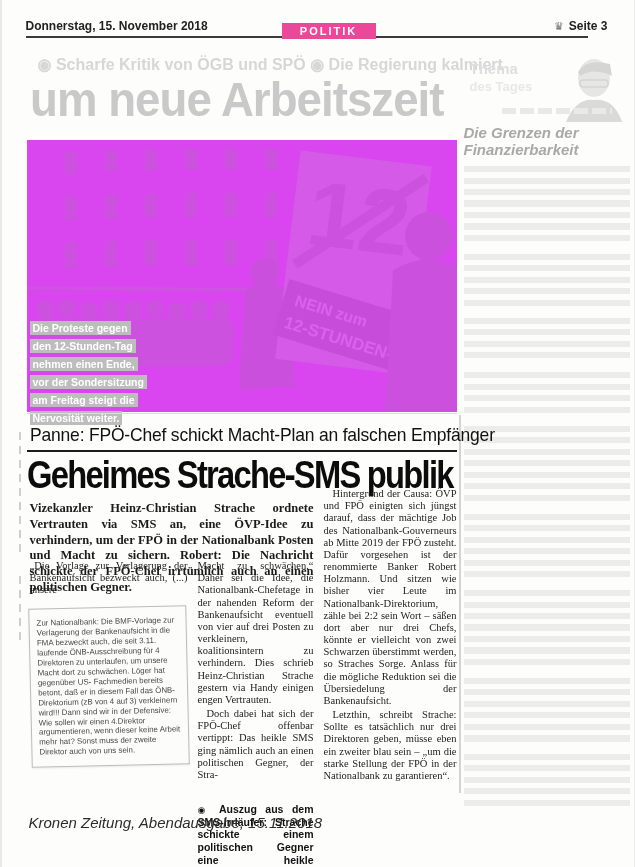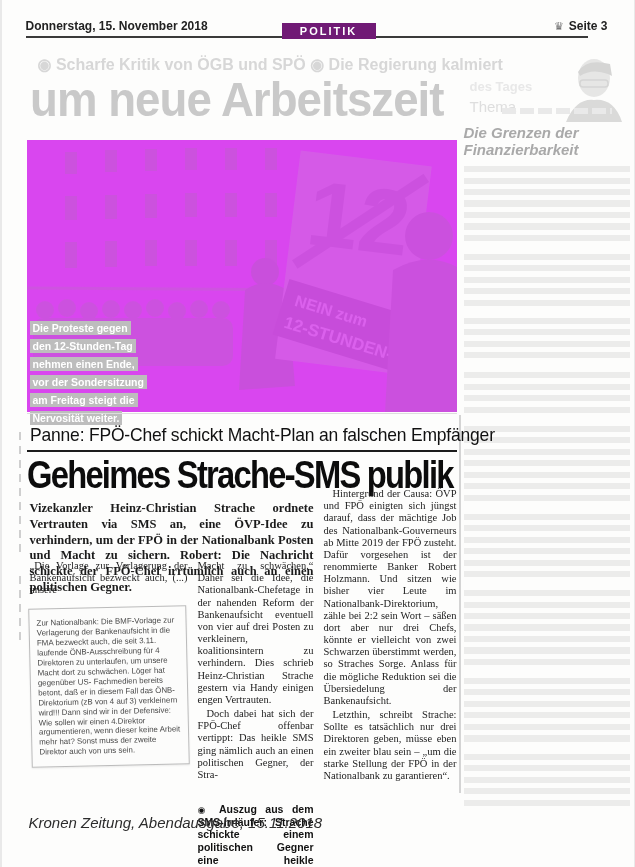--- a/index.html
+++ b/index.html
@@ -3,42 +3,42 @@
 <meta charset="utf-8">
 <style>
   html,body{margin:0;padding:0;background:#e9e9e9;}
   .page{position:relative;width:632px;height:867px;margin:0 auto;background:#fdfdfc;
         font-family:"Liberation Serif",serif;color:#1a1a1a;overflow:hidden;}
   .abs{position:absolute;}
 
   
   .hdr-date{left:24px;top:19px;font-family:"Liberation Sans",sans-serif;font-size:12px;font-weight:bold;color:#222;}
   .hdr-rule{left:24px;top:36px;width:562px;height:2px;background:#3a3a3a;}
-  .hdr-badge{left:280px;top:23px;width:94px;height:16px;background:#701a75;color:#fff;
+  .hdr-badge{left:280px;top:23px;width:94px;height:16px;background:#ec4899;color:#fff;
              font-family:"Liberation Sans",sans-serif;font-size:11px;font-weight:bold;letter-spacing:2px;
              display:flex;align-items:center;justify-content:center;}
   .hdr-page{right:26px;top:19px;font-family:"Liberation Sans",sans-serif;font-size:12px;font-weight:bold;color:#222;}
   .crown{font-family:"DejaVu Sans",sans-serif;color:#777;font-size:11px;margin-right:5px;}
 
   
   .ghost-kicker{left:36px;top:55px;width:430px;font-family:"Liberation Sans",sans-serif;
                 font-size:16px;font-weight:bold;color:#d7d7d7;white-space:nowrap;}
   .ghost-headline{left:28px;top:72px;font-family:"Liberation Sans",sans-serif;font-size:48px;
                   font-weight:800;color:#c9c9c9;letter-spacing:-1px;white-space:nowrap;
                   transform:scaleX(.95);transform-origin:left top;}
 
   
   .photo{left:25px;top:140px;width:430px;height:272px;background:#d946ef;}
   .chipwrap{left:28px;top:318px;width:150px;}
   .chip{display:inline-block;background:#bdbdbd;color:#fff;font-family:"Liberation Sans",sans-serif;
         font-size:10.5px;font-weight:bold;line-height:12px;padding:1px 3px;margin-bottom:1px;}
   .photo-rule{left:25px;top:413px;width:430px;height:1px;background:#ddd;}
 
   
-  .sb-thema1{left:468px;top:60px;font-family:"Liberation Sans",sans-serif;font-size:15px;font-weight:normal;color:#dedede;margin-top:38px;}
+  .sb-thema1{left:468px;top:60px;font-family:"Liberation Sans",sans-serif;font-size:15px;font-weight:bold;color:#dedede;}
   .sb-thema2{left:468px;top:79px;font-family:"Liberation Sans",sans-serif;font-size:13px;font-weight:bold;color:#e8e8e8;}
   .sb-portrait{left:552px;top:52px;width:76px;height:70px;}
   .sb-portrait-caption{left:500px;top:108px;width:110px;height:6px;
         background:repeating-linear-gradient(to right,#e9e9e9 0 14px,transparent 14px 18px);}
   .sb-title{left:462px;top:124px;width:170px;font-family:"Liberation Sans",sans-serif;
             font-size:15px;font-weight:bold;font-style:italic;color:#a9a9a9;line-height:17px;}
   .glines{left:462px;width:166px;background:repeating-linear-gradient(to bottom,#ececeb 0 6px,transparent 6px 11.5px);}
   .sb-divider{left:457px;top:415px;width:2px;height:378px;background:#d4d4d4;}
 
   

